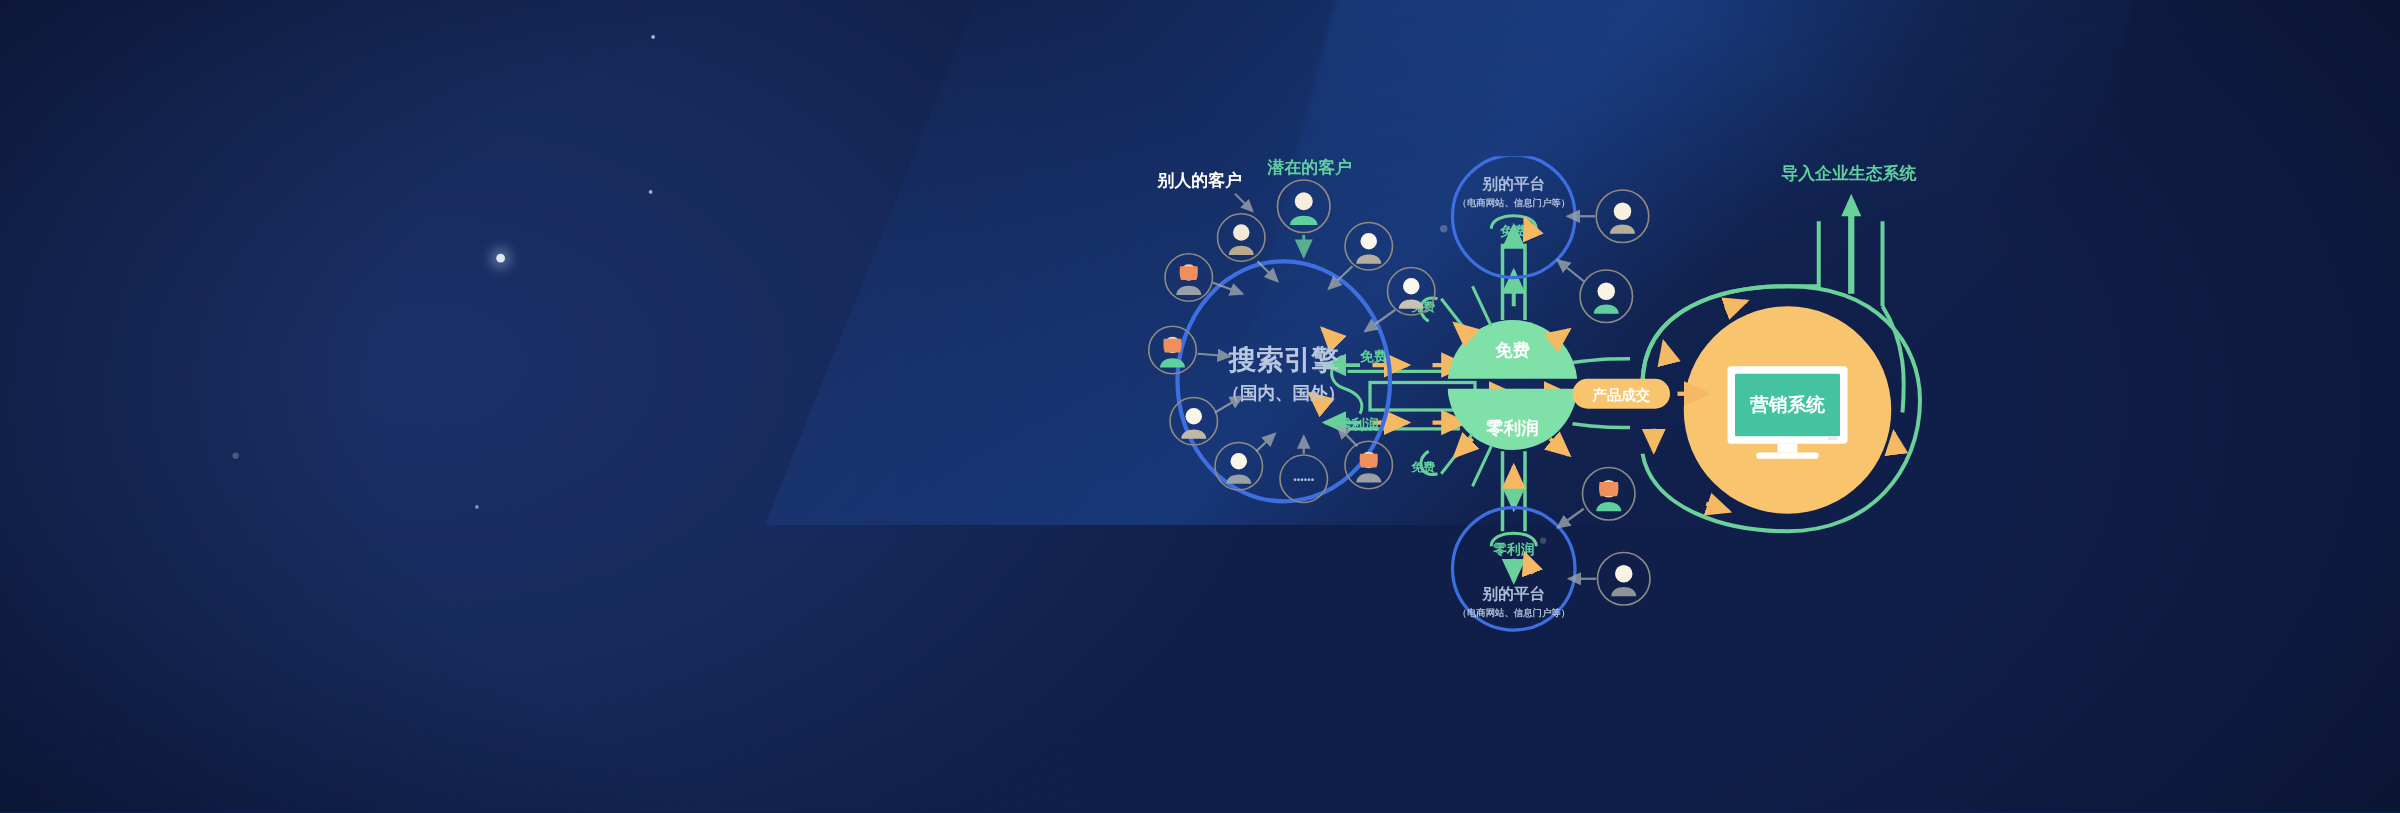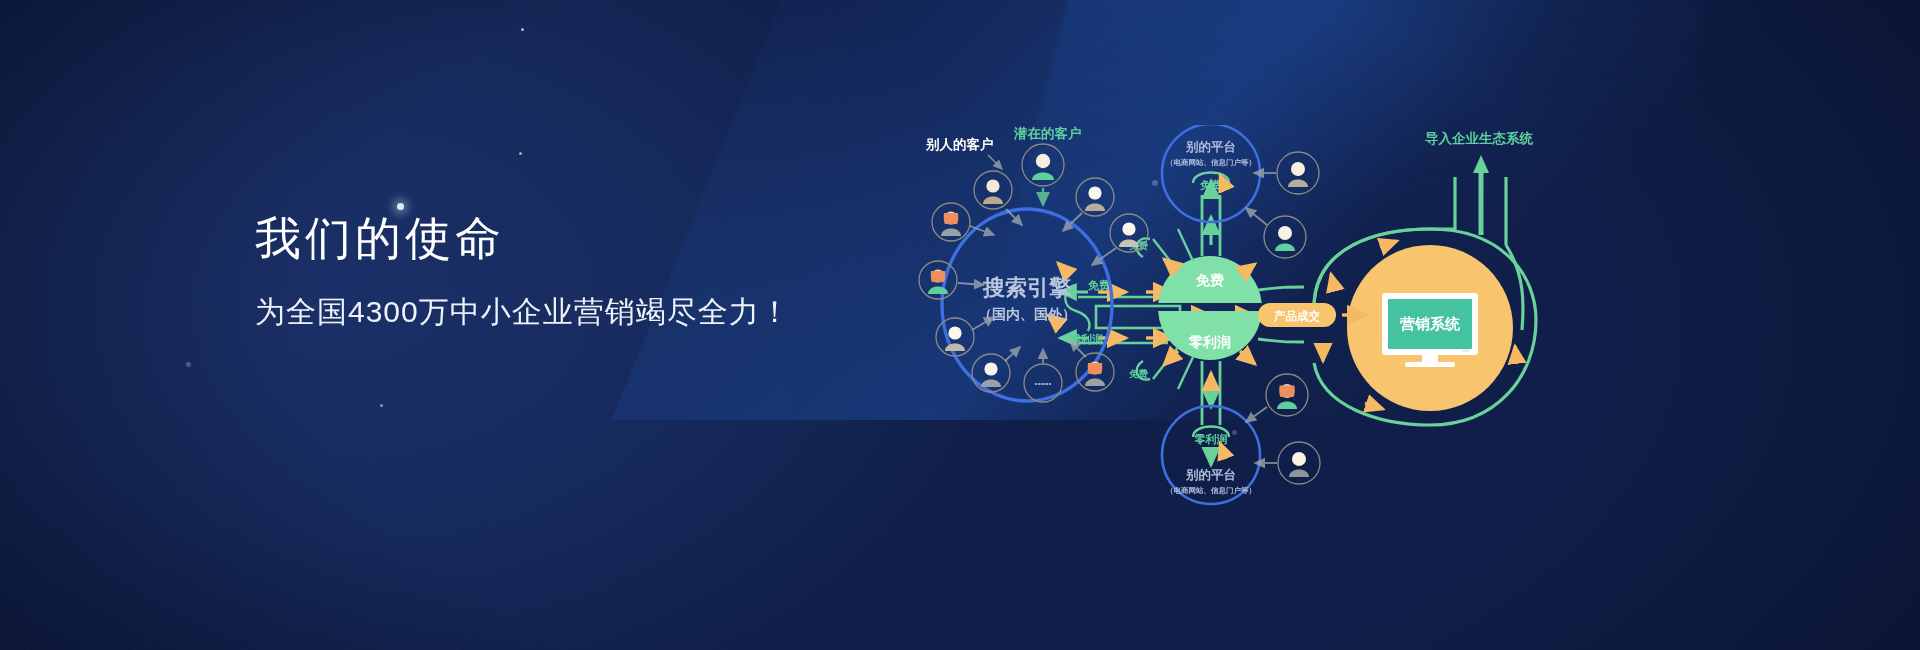--- a/index.html
+++ b/index.html
@@ -67,24 +67,20 @@
   <div class="dot glow" style="left:397px;top:203px;width:7px;height:7px;"></div>
   <div class="dot" style="left:521px;top:28px;width:3px;height:3px;opacity:.75;"></div>
   <div class="dot" style="left:519px;top:152px;width:3px;height:3px;opacity:.7;"></div>
   <div class="dot" style="left:186px;top:362px;width:5px;height:5px;opacity:.30;"></div>
   <div class="dot" style="left:380px;top:404px;width:3px;height:3px;opacity:.55;"></div>
   <div class="dot" style="left:1152px;top:180px;width:6px;height:6px;opacity:.28;"></div>
   <div class="dot" style="left:1232px;top:430px;width:5px;height:5px;opacity:.22;"></div>
 
   <div class="bg-vignette"></div>
 
-  <div class="hero">
-    <div class="hero-title">我们的使命</div>
-    <div class="hero-sub">为全国4300万中小企业营销竭尽全力！</div>
-  </div>
 
   <div id="diagram">
   <svg width="640" height="390" viewBox="0 0 640 390" xmlns="http://www.w3.org/2000/svg">
     <defs>
       <marker id="ag" markerWidth="7" markerHeight="7" refX="5.6" refY="3" orient="auto">
         <path d="M0,0 L6.5,3 L0,6 z" fill="#6ad19b"></path>
       </marker>
       <marker id="ao" markerWidth="7" markerHeight="7" refX="5.6" refY="3" orient="auto">
         <path d="M0,0 L6.5,3 L0,6 z" fill="#f5b963"></path>
       </marker>

